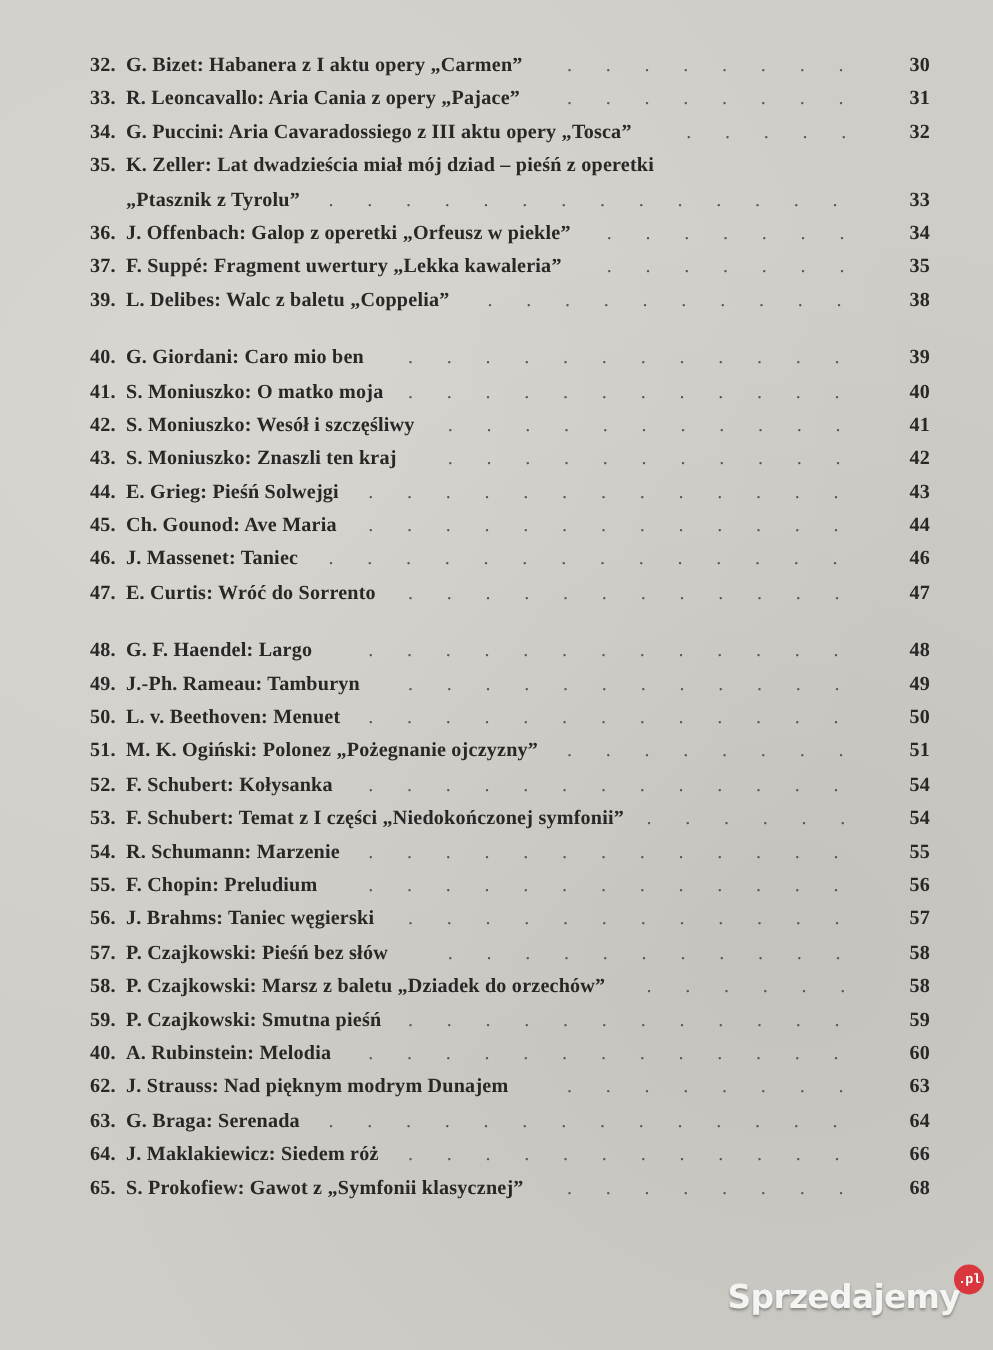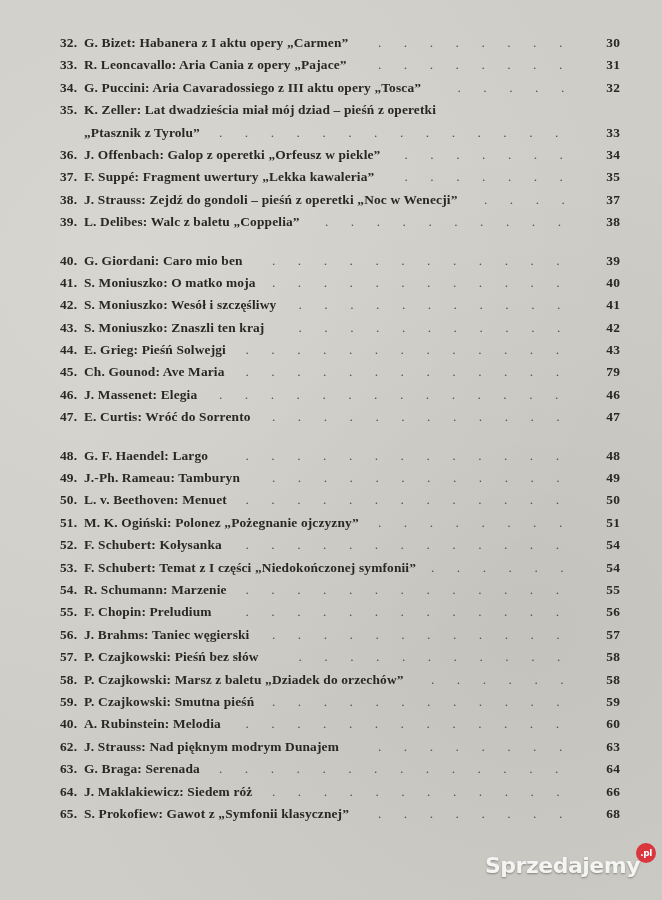--- a/index.html
+++ b/index.html
@@ -31,46 +31,45 @@
     .watermark {
       position: absolute; right: 22px; bottom: 22px;
       font-family: "DejaVu Sans", sans-serif; font-weight: bold;
       font-size: 22px; color: #f4f4f2; letter-spacing: -0.5px;
       text-shadow: 0 1px 2px rgba(0,0,0,0.35);
     }
     .watermark .badge {
       position: absolute; right: -16px; top: -10px;
       width: 20px; height: 20px; border-radius: 50%;
       background: #d9363e; color: #fff; font-size: 9px;
-      line-height: 20px; text-align: center; text-shadow: none;
+      line-height: 20px; text-align: center; text-shadow: none; font-family: Liberation Mono, monospace;
     }
   </style>
 </head>
 <body>
 
 <div class="toc" id="toc">
     <div class="group">
       <div class="row"><span class="num">32.</span><span class="text">G. Bizet: Habanera z I aktu opery „Carmen”</span><span class="leader" style="left: 318px; letter-spacing: 22.5px;">........</span><span class="page">30</span></div>
       <div class="row"><span class="num">33.</span><span class="text">R. Leoncavallo: Aria Cania z opery „Pajace”</span><span class="leader" style="left: 318px; letter-spacing: 22.5px;">........</span><span class="page">31</span></div>
       <div class="row"><span class="num">34.</span><span class="text">G. Puccini: Aria Cavaradossiego z III aktu opery „Tosca”</span><span class="leader" style="left: 397.5px; letter-spacing: 22.5px;">.....</span><span class="page">32</span></div>
       <div class="row"><span class="num">35.</span><span class="text">K. Zeller: Lat dwadzieścia miał mój dziad – pieśń z operetki</span></div>
       <div class="row"><span class="text cont">„Ptasznik z Tyrolu”</span><span class="leader" style="left: 159px; letter-spacing: 22.5px;">..............</span><span class="page">33</span></div>
       <div class="row"><span class="num">36.</span><span class="text">J. Offenbach: Galop z operetki „Orfeusz w piekle”</span><span class="leader" style="left: 344.5px; letter-spacing: 22.5px;">.......</span><span class="page">34</span></div>
       <div class="row"><span class="num">37.</span><span class="text">F. Suppé: Fragment uwertury „Lekka kawaleria”</span><span class="leader" style="left: 344.5px; letter-spacing: 22.5px;">.......</span><span class="page">35</span></div>
-      <div class="row"><span class="num">38.</span><span class="text">J. Strauss: Zejdź do gondoli – pieśń z operetki „Noc w Wenecji”</span><span class="leader" style="left: 424px; letter-spacing: 22.5px;">....</span><span class="page">37</span></div>
       <div class="row"><span class="num">39.</span><span class="text">L. Delibes: Walc z baletu „Coppelia”</span><span class="leader" style="left: 265px; letter-spacing: 22.5px;">..........</span><span class="page">38</span></div>
     </div>
     <div class="group">
       <div class="row"><span class="num">40.</span><span class="text">G. Giordani: Caro mio ben</span><span class="leader" style="left: 212px; letter-spacing: 22.5px;">............</span><span class="page">39</span></div>
       <div class="row"><span class="num">41.</span><span class="text">S. Moniuszko: O matko moja</span><span class="leader" style="left: 212px; letter-spacing: 22.5px;">............</span><span class="page">40</span></div>
       <div class="row"><span class="num">42.</span><span class="text">S. Moniuszko: Wesół i szczęśliwy</span><span class="leader" style="left: 238.5px; letter-spacing: 22.5px;">...........</span><span class="page">41</span></div>
       <div class="row"><span class="num">43.</span><span class="text">S. Moniuszko: Znaszli ten kraj</span><span class="leader" style="left: 238.5px; letter-spacing: 22.5px;">...........</span><span class="page">42</span></div>
       <div class="row"><span class="num">44.</span><span class="text">E. Grieg: Pieśń Solwejgi</span><span class="leader" style="left: 185.5px; letter-spacing: 22.5px;">.............</span><span class="page">43</span></div>
-      <div class="row"><span class="num">45.</span><span class="text">Ch. Gounod: Ave Maria</span><span class="leader" style="left: 185.5px; letter-spacing: 22.5px;">.............</span><span class="page">79</span></div>
-      <div class="row"><span class="num">46.</span><span class="text">J. Massenet: Elegia</span><span class="leader" style="left: 159px; letter-spacing: 22.5px;">..............</span><span class="page">46</span></div>
+      <div class="row"><span class="num">45.</span><span class="text">Ch. Gounod: Ave Maria</span><span class="leader" style="left: 185.5px; letter-spacing: 22.5px;">.............</span><span class="page">44</span></div>
+      <div class="row"><span class="num">46.</span><span class="text">J. Massenet: Taniec</span><span class="leader" style="left: 159px; letter-spacing: 22.5px;">..............</span><span class="page">46</span></div>
       <div class="row"><span class="num">47.</span><span class="text">E. Curtis: Wróć do Sorrento</span><span class="leader" style="left: 212px; letter-spacing: 22.5px;">............</span><span class="page">47</span></div>
     </div>
     <div class="group">
       <div class="row"><span class="num">48.</span><span class="text">G. F. Haendel: Largo</span><span class="leader" style="left: 185.5px; letter-spacing: 22.5px;">.............</span><span class="page">48</span></div>
       <div class="row"><span class="num">49.</span><span class="text">J.-Ph. Rameau: Tamburyn</span><span class="leader" style="left: 212px; letter-spacing: 22.5px;">............</span><span class="page">49</span></div>
       <div class="row"><span class="num">50.</span><span class="text">L. v. Beethoven: Menuet</span><span class="leader" style="left: 185.5px; letter-spacing: 22.5px;">.............</span><span class="page">50</span></div>
       <div class="row"><span class="num">51.</span><span class="text">M. K. Ogiński: Polonez „Pożegnanie ojczyzny”</span><span class="leader" style="left: 318px; letter-spacing: 22.5px;">........</span><span class="page">51</span></div>
       <div class="row"><span class="num">52.</span><span class="text">F. Schubert: Kołysanka</span><span class="leader" style="left: 185.5px; letter-spacing: 22.5px;">.............</span><span class="page">54</span></div>
       <div class="row"><span class="num">53.</span><span class="text">F. Schubert: Temat z I części „Niedokończonej symfonii”</span><span class="leader" style="left: 371px; letter-spacing: 22.5px;">......</span><span class="page">54</span></div>
       <div class="row"><span class="num">54.</span><span class="text">R. Schumann: Marzenie</span><span class="leader" style="left: 185.5px; letter-spacing: 22.5px;">.............</span><span class="page">55</span></div>

